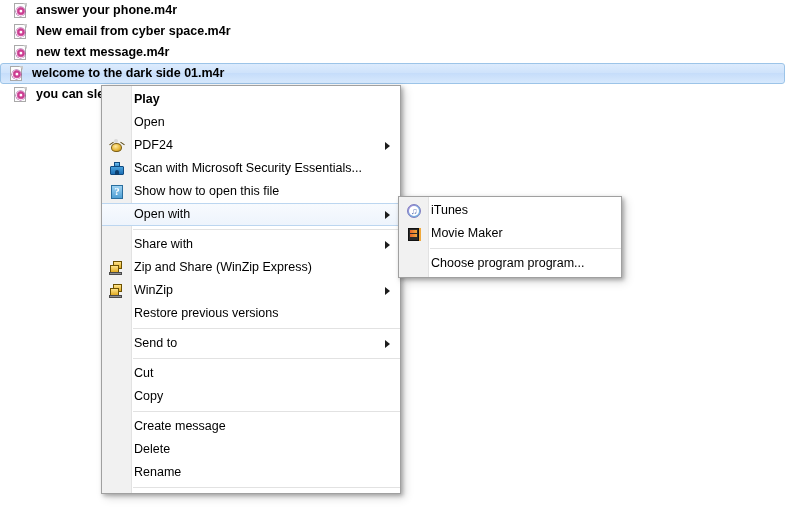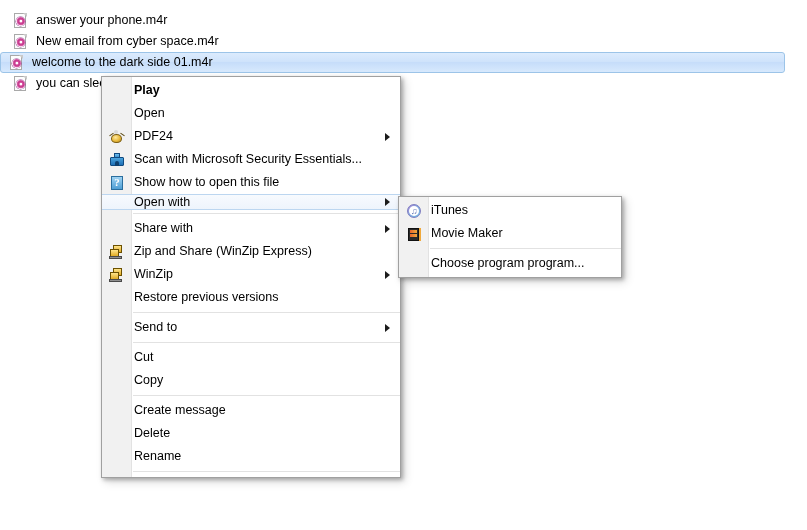--- a/index.html
+++ b/index.html
@@ -19,22 +19,22 @@
     -webkit-font-smoothing: antialiased;
   }
 
   
   #file-list {
     position: absolute;
     left: 0;
     top: 0;
     width: 713px;
     height: 120px;
-    padding-top: 10px;
-    box-sizing: border-box;
+    box-sizing: border-box;
+    font-weight: bold;
   }
   .file-row {
     position: relative;
     height: 21px;
     display: flex;
     align-items: center;
     padding-left: 14px;
     box-sizing: border-box;
   }
   .file-row .fname {
@@ -83,21 +83,21 @@
     border-radius: 50%;
     background:
       radial-gradient(circle at 55% 45%, #ffffff 0%, #ffffff 17%, #d5489a 24%, #c43c8e 42%, #e06fb0 58%, #ffffff 66%, #b83ba0 78%, #8e3fae 100%);
     box-shadow: 0 0 0 0.5px #8a3b8f;
   }
 
   
   #context-menu {
     position: absolute;
     left: 101px;
-    top: 76px;
+    top: 85px;
     width: 300px;
     background: #ffffff;
     border: 1px solid #a0a0a0;
     box-shadow: 2px 2px 4px rgba(0,0,0,0.28), 4px 4px 9px rgba(0,0,0,0.14);
     box-sizing: border-box;
     padding: 2px 0 2px 0;
     overflow: hidden;
   }
   
   #context-menu::before {
@@ -125,21 +125,21 @@
     line-height: 23px;
     color: #000;
     white-space: nowrap;
   }
   .mi.bold .mlabel { font-weight: bold; }
 
   .mi.hl {
     background: linear-gradient(to bottom, #f7fafe 0%, #eef4fc 100%);
     border-top: 1px solid #bcd6f0;
     border-bottom: 1px solid #bcd6f0;
-    height: 16px;
+    height: 23px;
   }
 
   .mi .arrow {
     position: absolute;
     right: 10px;
     top: 50%;
     transform: translateY(-50%);
     width: 0; height: 0;
     border-top: 4px solid transparent;
     border-bottom: 4px solid transparent;
@@ -366,20 +366,28 @@
 
   <div class="file-row">
     <span class="m4r-icon">
       <span class="page"></span>
         <span class="fold"></span>
         <span class="swirl"></span>
     </span>
     <span class="fname">New email from cyber space.m4r</span>
   </div>
 
+  <div class="file-row">
+    <span class="m4r-icon">
+      <span class="page"></span>
+        <span class="fold"></span>
+        <span class="swirl"></span>
+    </span>
+    <span class="fname">new text message.m4r</span>
+  </div>
 
   <div class="file-row selected">
     <span class="m4r-icon">
       <span class="page"></span>
         <span class="fold"></span>
         <span class="swirl"></span>
     </span>
     <span class="fname">welcome to the dark side 01.m4r</span>
   </div>
 

